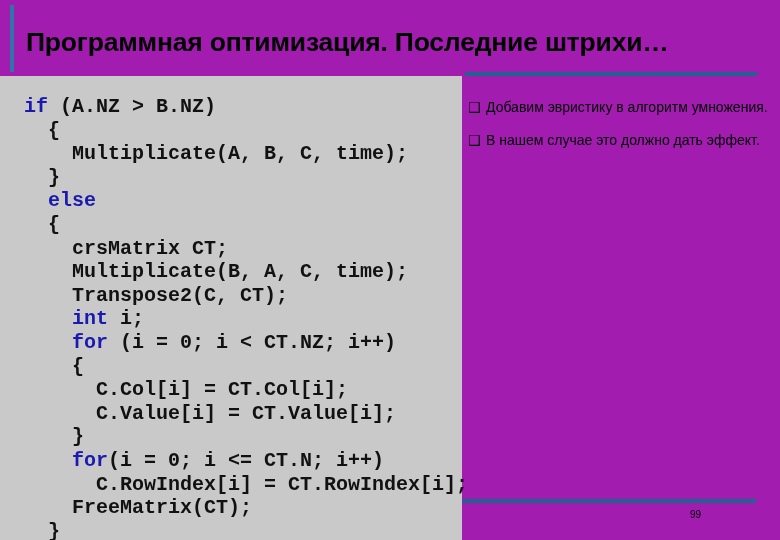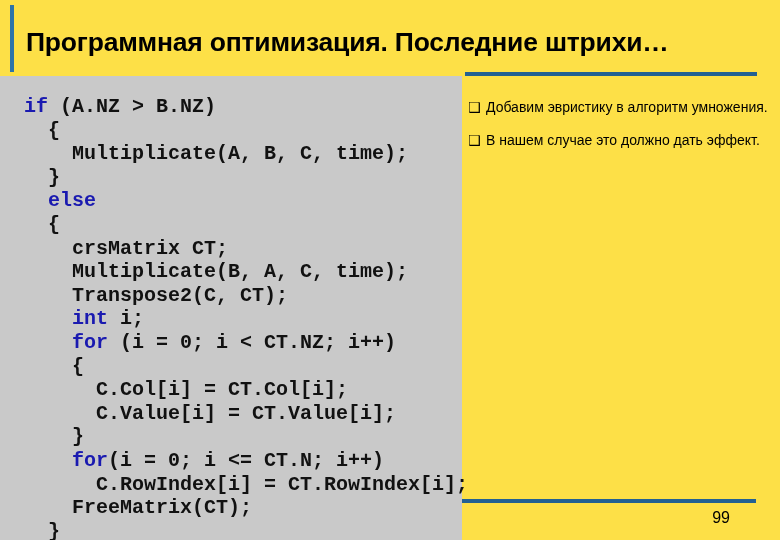--- a/index.html
+++ b/index.html
@@ -14,21 +14,21 @@
     overflow: hidden;
     position: relative;
   }
 
   
   #slide {
     position: absolute;
     left: 0; top: 0;
     width: 780px;
     height: 540px;
-    background: #fde047;
+    background: #a21caf;
   }
 
   
   #title-accent-bar {
     position: absolute;
     left: 10px;
     top: 5px;
     width: 4px;
     height: 67px;
     background: #2E74A8;
@@ -118,22 +118,22 @@
     top: 499px;
     width: 294px;
     height: 4px;
     background: #236192;
   }
   #page-number {
     position: absolute;
     left: 690px;
     top: 509px;
     width: 40px;
-    text-align: right;
-    font-size: 16px;
+    text-align: left;
+    font-size: 10px;
     color: #000000;
   }
 </style>
 </head>
 <body>
 
 <div id="slide">
 
   <div id="title-accent-bar"></div>
 

